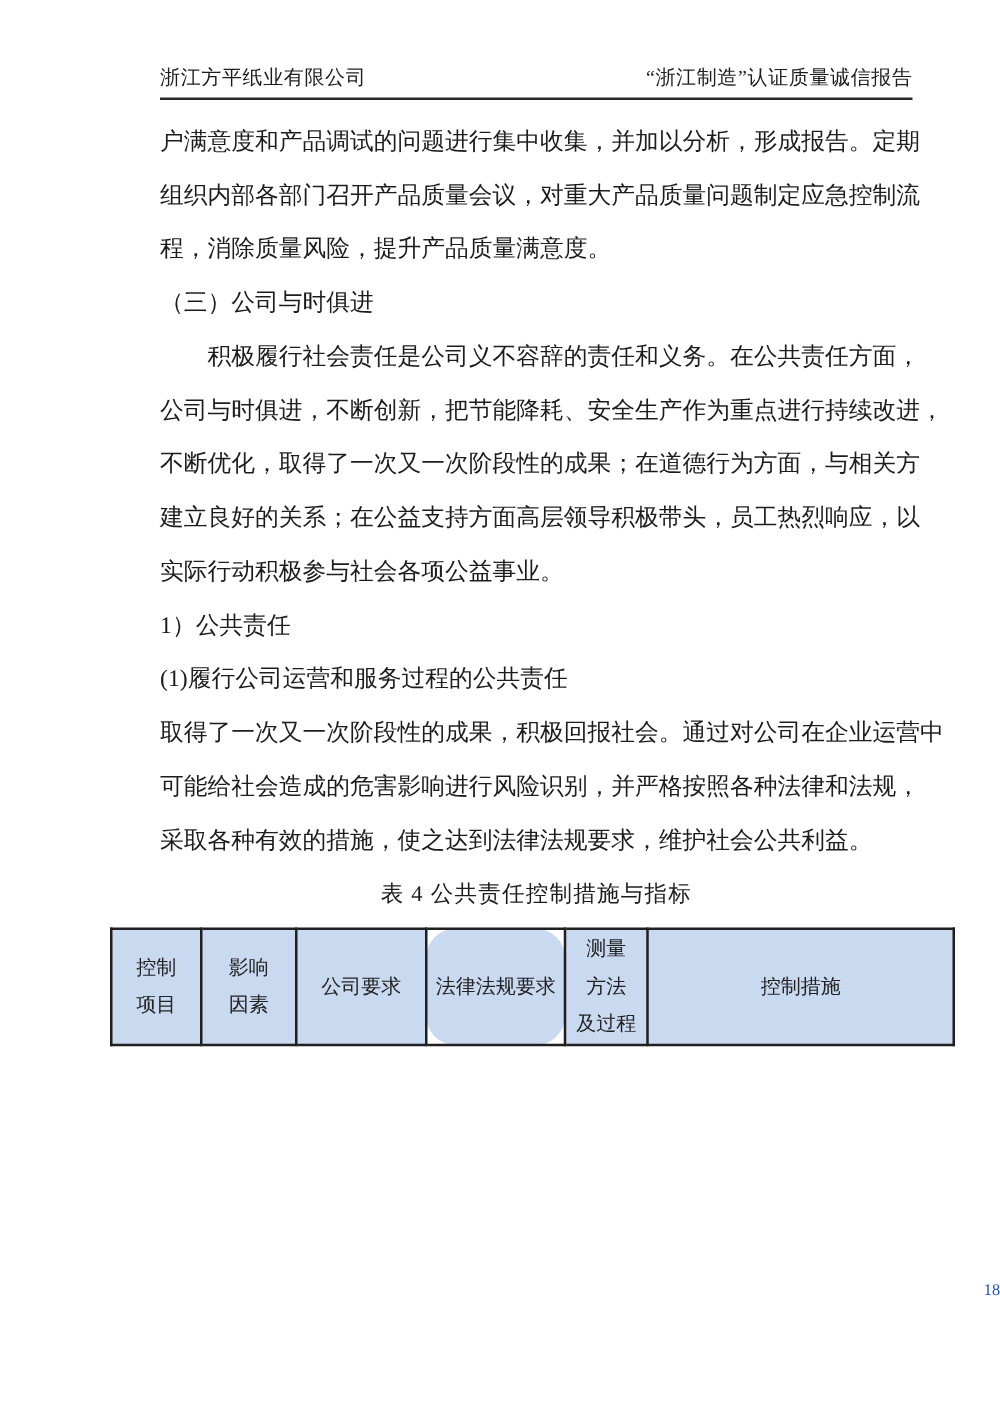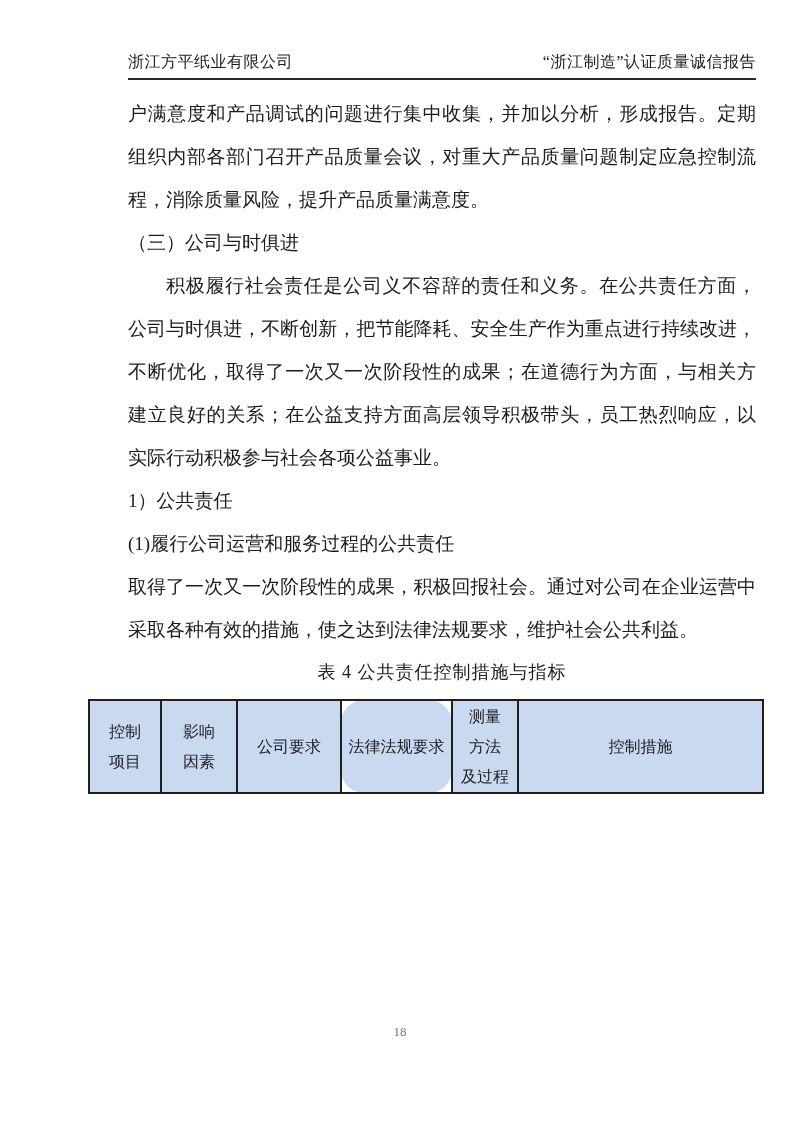--- a/index.html
+++ b/index.html
@@ -10,21 +10,21 @@
   html, body { background: #ffffff; }
   body {
     width: 800px; height: 1131px;
     font-family: "Liberation Serif", "DejaVu Serif", serif;
     color: #1c1c1c;
   }
   .page {
     position: relative;
     width: 800px; height: 1131px;
     background: #ffffff;
-    padding: 0 44px 0 128px;
+    padding: 0 70px 0 128px;
     overflow: hidden;
   }
   
   .doc-header {
     margin-top: 52px;
     display: flex;
     justify-content: space-between;
     align-items: flex-end;
     border-bottom: 2px solid #2a2a2a;
     padding-bottom: 5px;
@@ -79,23 +79,23 @@
   td.c3 { width: 104px; }
   td.c4 { width: 111px; border-radius: 23px; }
   td.c5 { width: 66px; }
   td.c6 { width: 245px; }
   .cell-line { line-height: 30px; white-space: nowrap; }
   
   .page-footer {
     position: absolute;
     left: 0; right: 0;
     top: 1024px;
-    text-align: center;
+    text-align: right;
     font-size: 13px;
-    color: #737373;
+    color: #1d4ed8;
   }
 </style>
 </head>
 <body>
 
 <div class="page">
 
   <div class="doc-header">
     <span>浙江方平纸业有限公司</span>
     <span>“浙江制造”认证质量诚信报告</span>
@@ -118,20 +118,21 @@
         <div class="line">建立良好的关系；在公益支持方面高层领导积极带头，员工热烈响应，以</div>
         <div class="line">实际行动积极参与社会各项公益事业。</div>
       </div>
 
     <div class="heading-line">1）公共责任</div>
 
     <div class="heading-line">(1)履行公司运营和服务过程的公共责任</div>
 
     <div class="para">
         <div class="line">取得了一次又一次阶段性的成果，积极回报社会。通过对公司在企业运营中</div>
+        <div class="line">可能给社会造成的危害影响进行风险识别，并严格按照各种法律和法规，</div>
         <div class="line">采取各种有效的措施，使之达到法律法规要求，维护社会公共利益。</div>
       </div>
 
     <div class="table-caption">表 4 公共责任控制措施与指标</div>
 
     <table class="control-table">
       <tbody>
         <tr>
           <td class="c1">
               <div class="cell-line">控制</div>

